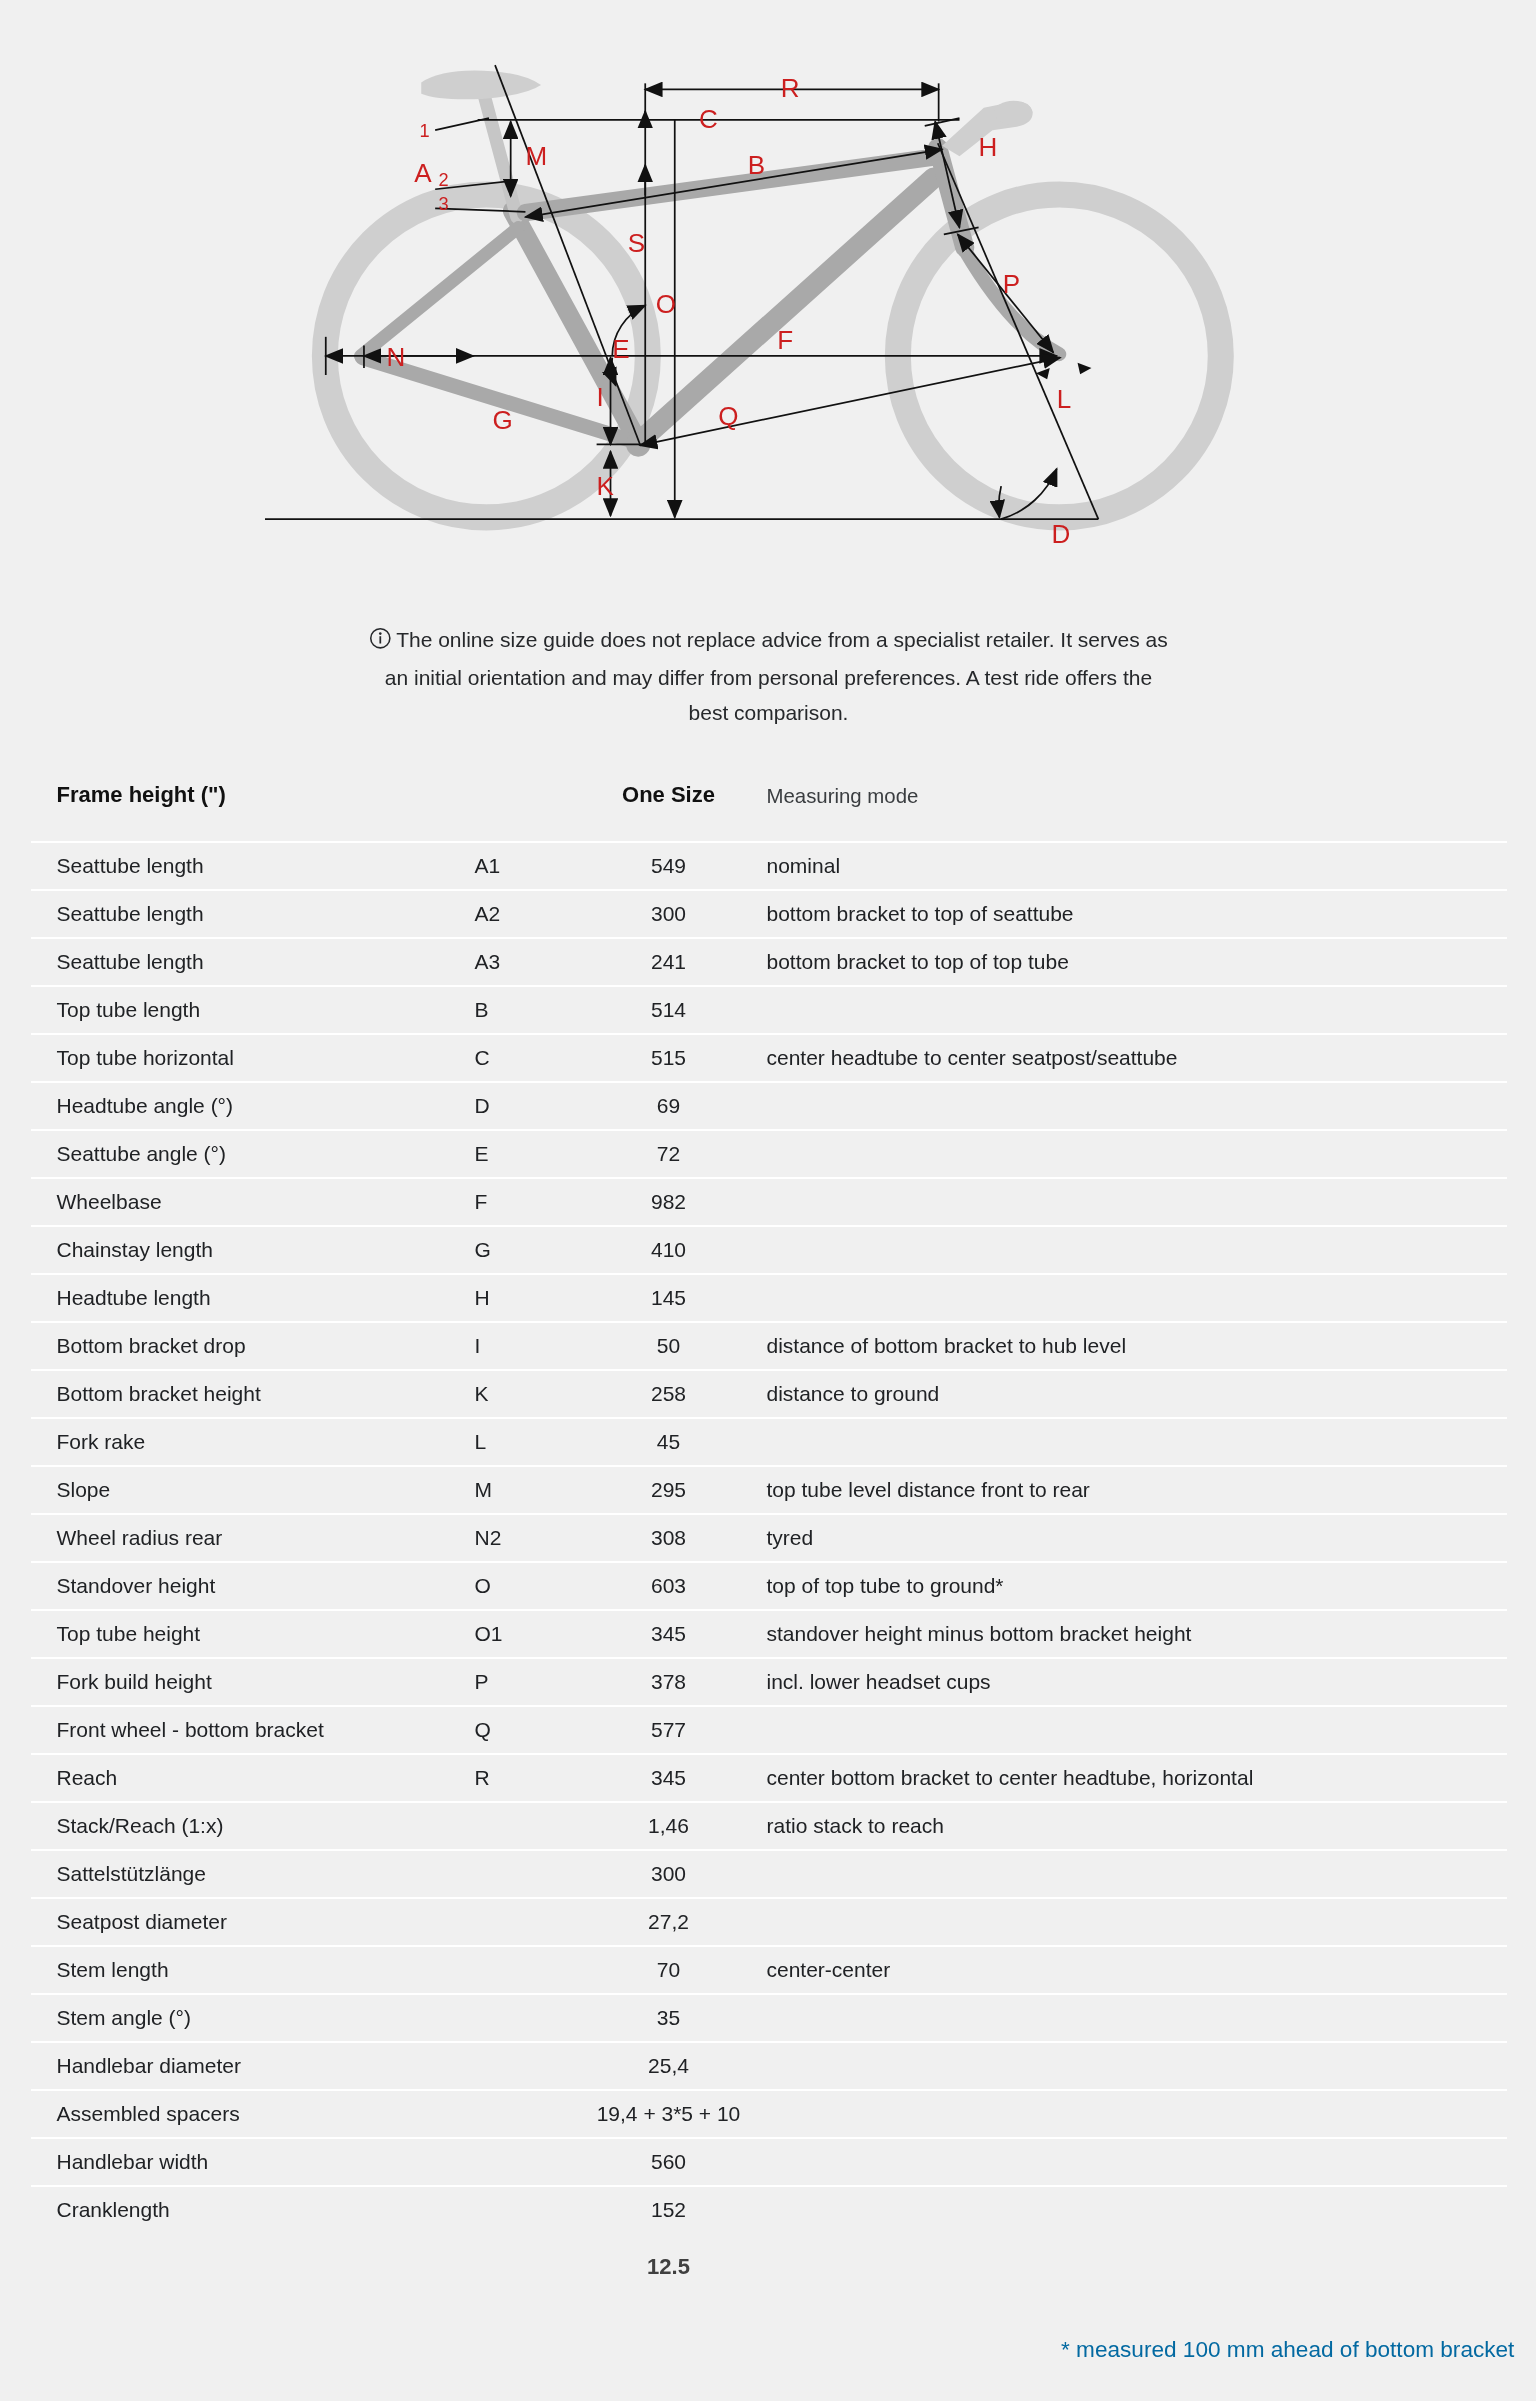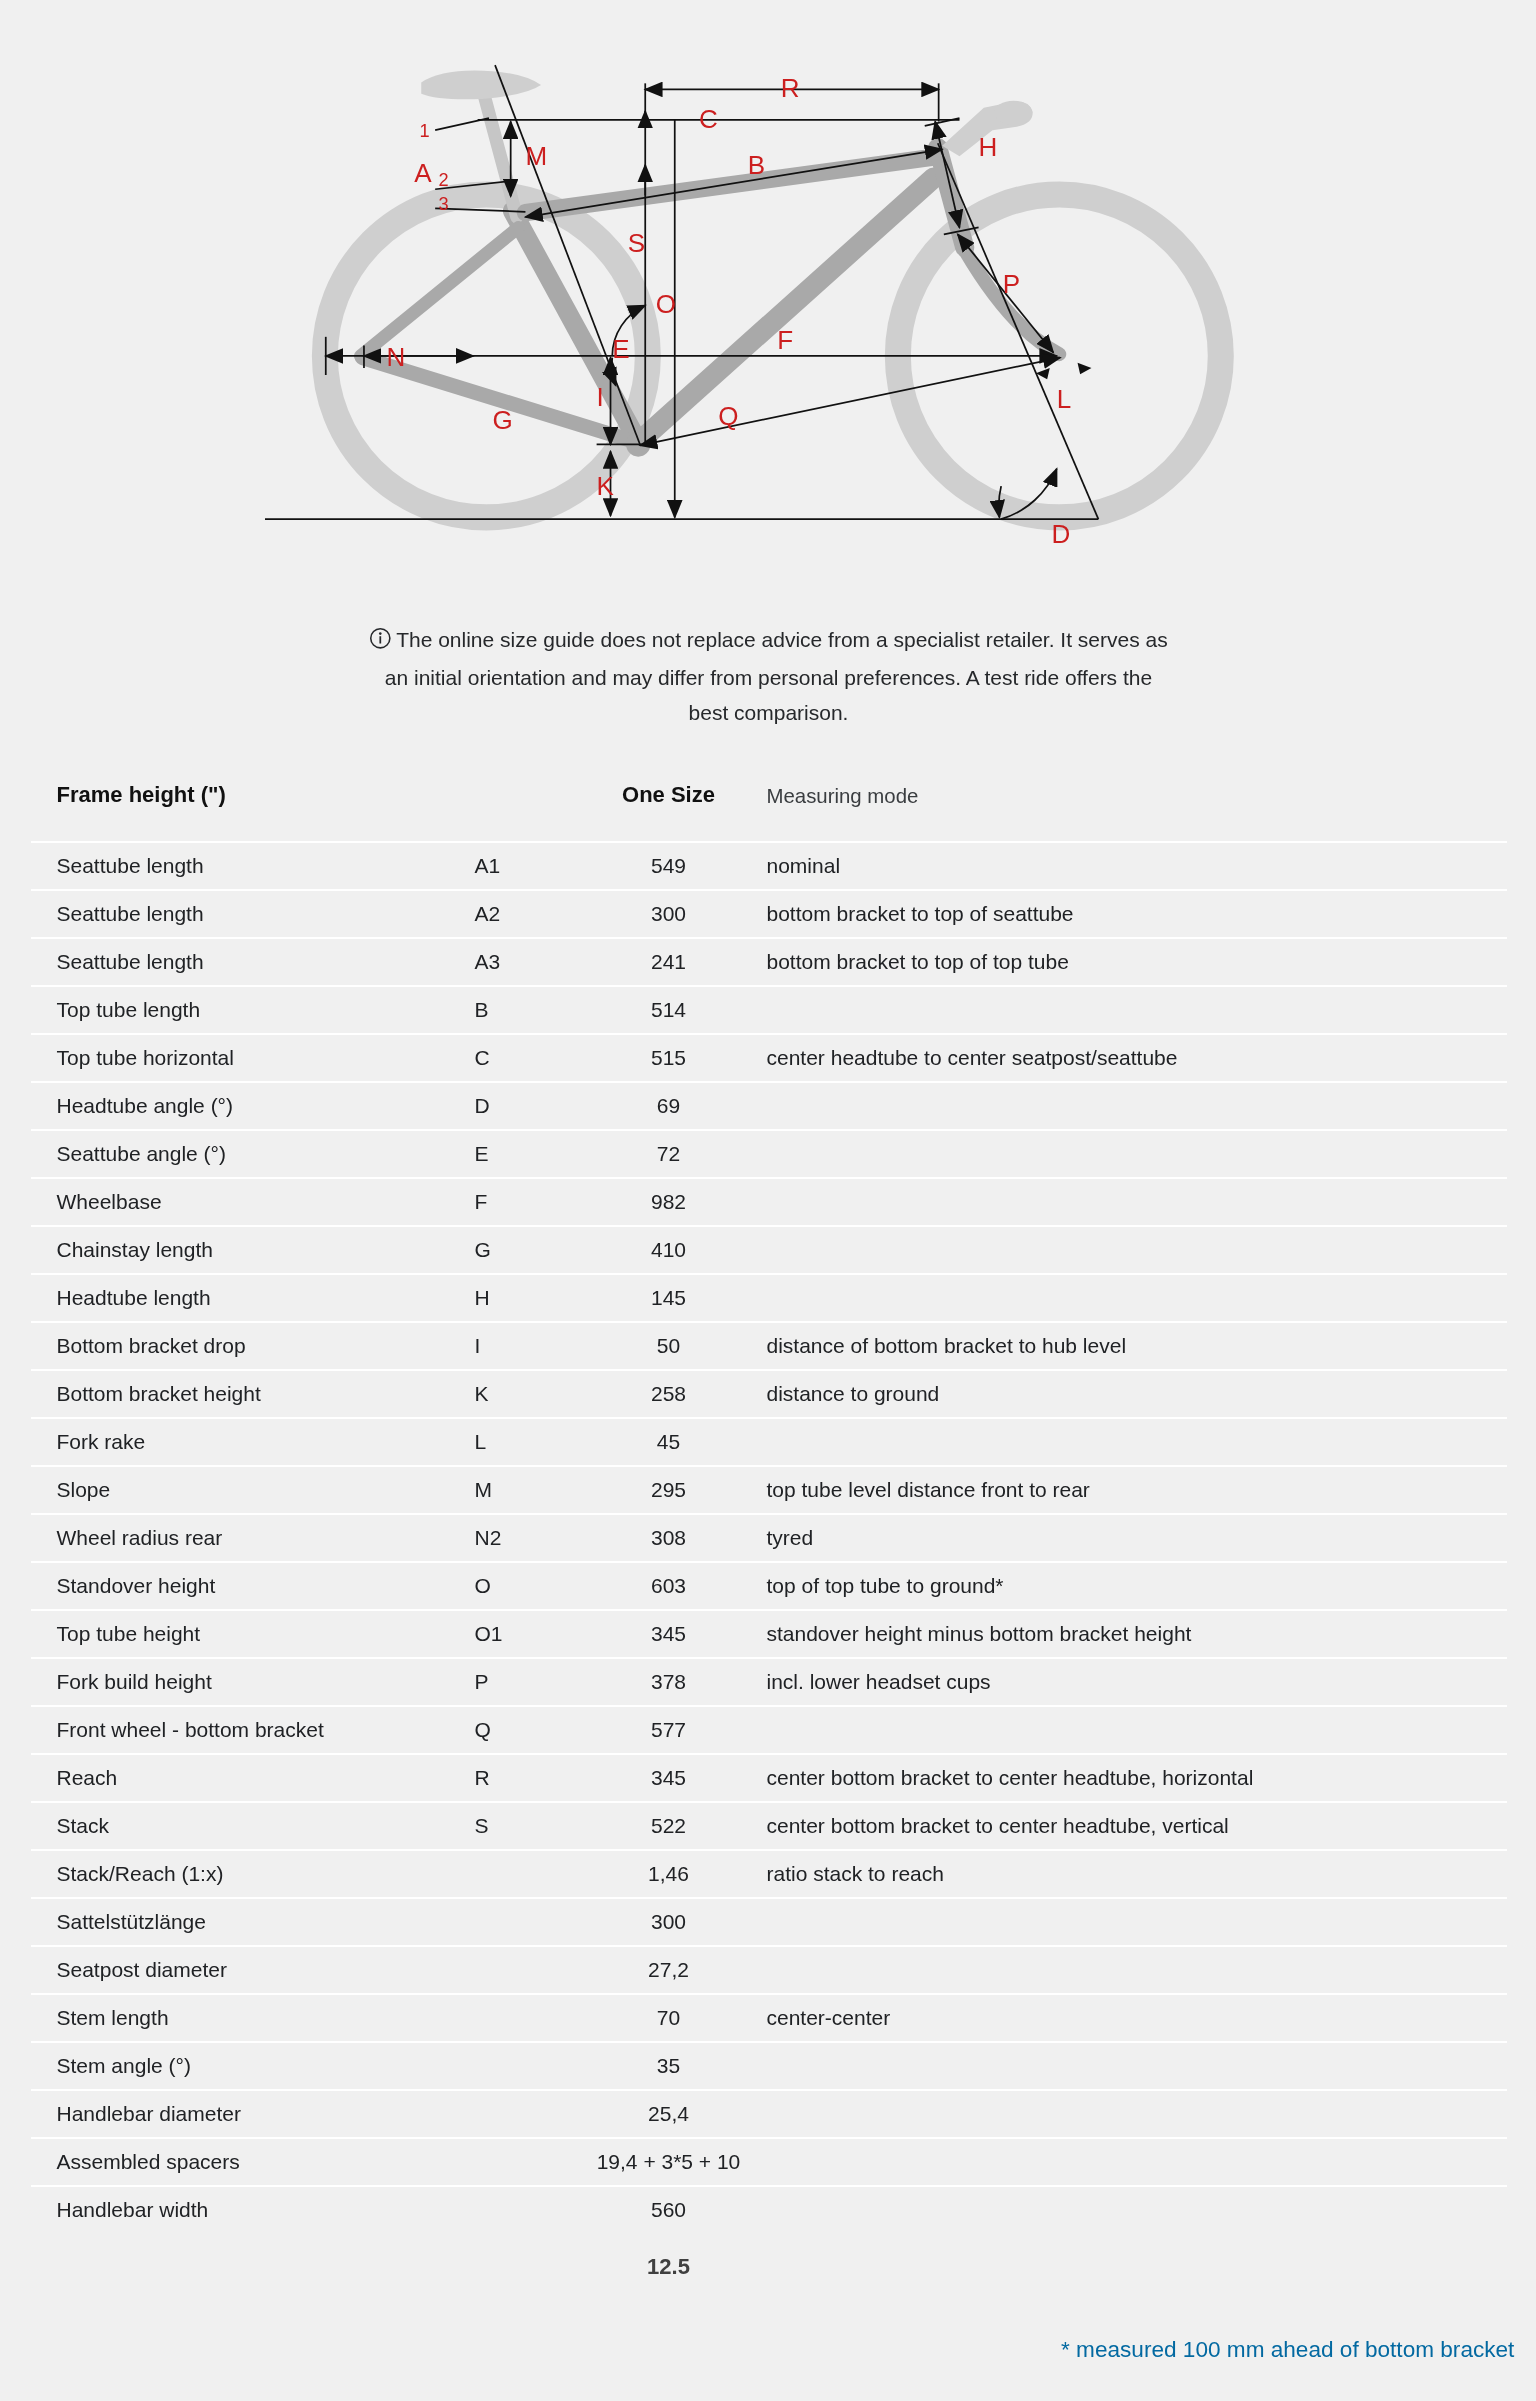--- a/index.html
+++ b/index.html
@@ -382,26 +382,20 @@
         <td class="td-value">577</td>
         <td class="td-mode"></td>
       </tr>
       <tr>
         <td class="td-name">Reach</td>
         <td class="td-code">R</td>
         <td class="td-value">345</td>
         <td class="td-mode">center bottom bracket to center headtube, horizontal</td>
       </tr>
       <tr>
-        <td class="td-name">Stack</td>
-        <td class="td-code">S</td>
-        <td class="td-value">522</td>
-        <td class="td-mode">center bottom bracket to center headtube, vertical</td>
-      </tr>
-      <tr>
         <td class="td-name">Stack/Reach (1:x)</td>
         <td class="td-code"></td>
         <td class="td-value">1,46</td>
         <td class="td-mode">ratio stack to reach</td>
       </tr>
       <tr>
         <td class="td-name">Sattelstützlänge</td>
         <td class="td-code"></td>
         <td class="td-value">300</td>
         <td class="td-mode"></td>
@@ -433,20 +427,26 @@
       <tr>
         <td class="td-name">Assembled spacers</td>
         <td class="td-code"></td>
         <td class="td-value">19,4 + 3*5 + 10</td>
         <td class="td-mode"></td>
       </tr>
       <tr>
         <td class="td-name">Handlebar width</td>
         <td class="td-code"></td>
         <td class="td-value">560</td>
+        <td class="td-mode"></td>
+      </tr>
+      <tr>
+        <td class="td-name">Cranklength</td>
+        <td class="td-code"></td>
+        <td class="td-value">152</td>
         <td class="td-mode"></td>
       </tr>
     </tbody>
   <tfoot>
     <tr id="size-footer-row">
       <td></td>
       <td></td>
       <td class="size-footer-value">12.5</td>
       <td></td>
     </tr>

